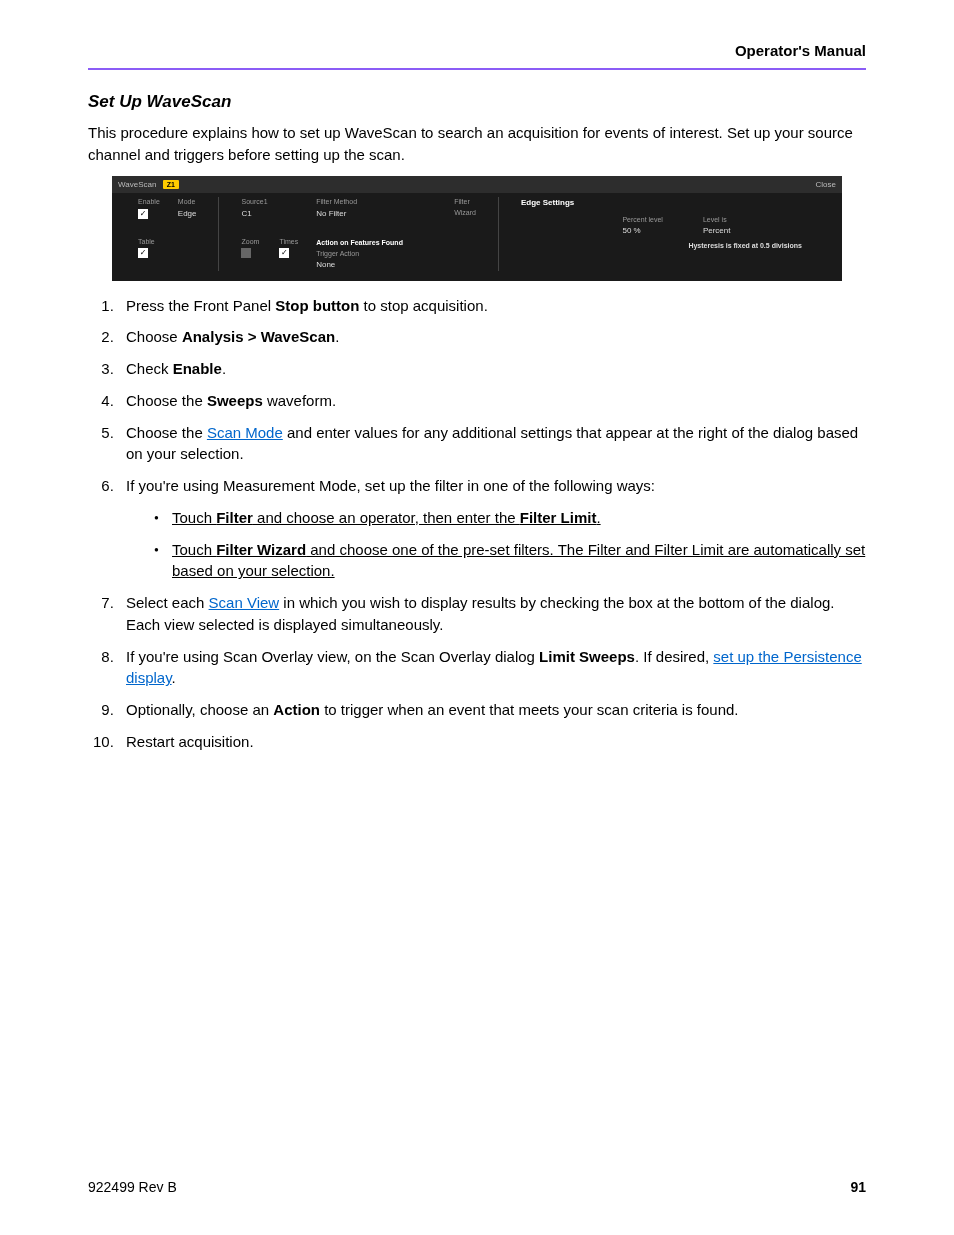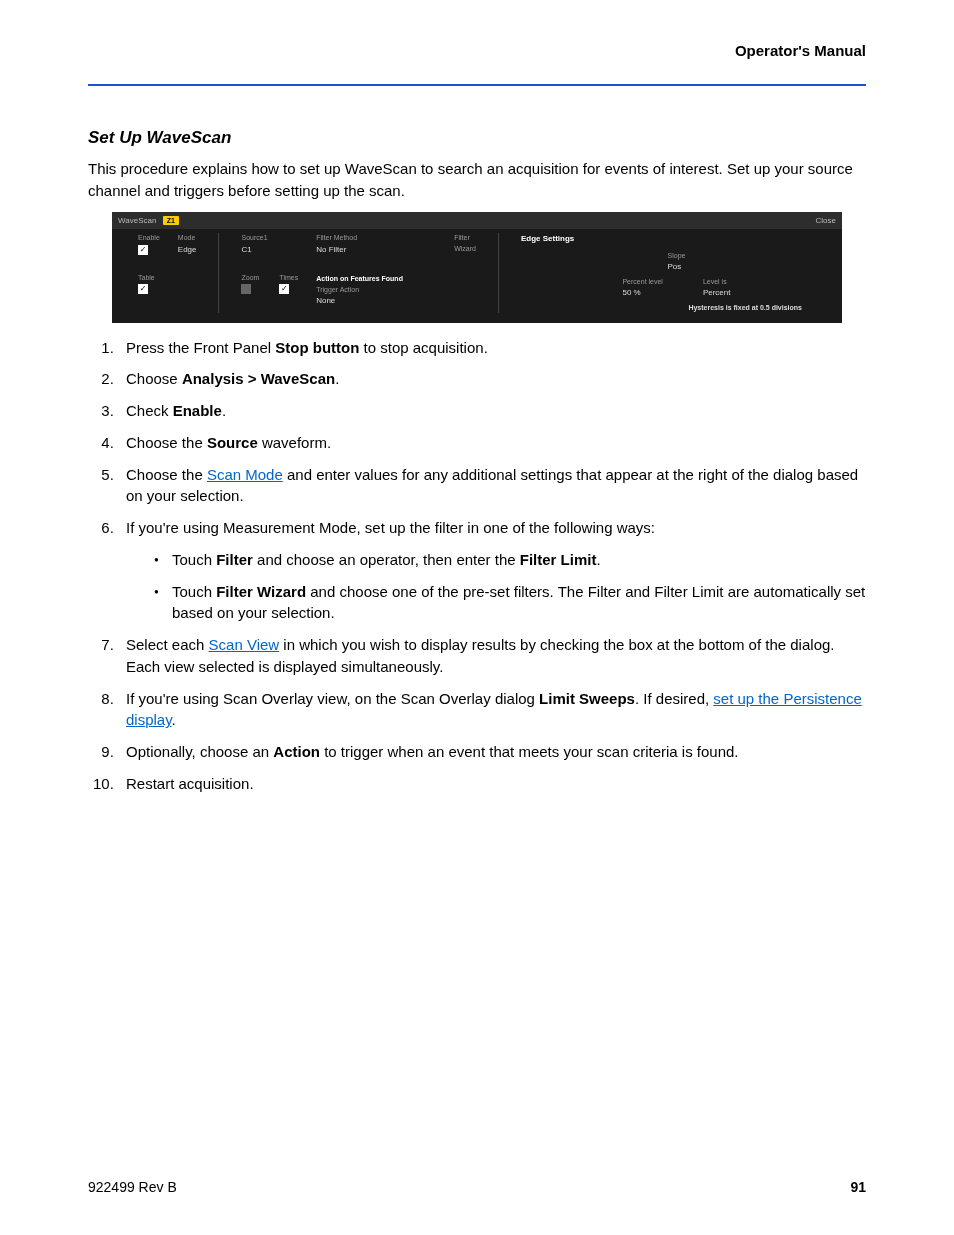--- a/index.html
+++ b/index.html
@@ -10,23 +10,23 @@
     background: #fff;
     padding: 40px 88px 30px 88px;
     width: 954px;
     min-height: 1235px;
     position: relative;
     line-height: 1.45;
   }
   .header-right {
     text-align: right;
     font-weight: bold;
-    padding-bottom: 22px;
-    border-bottom: 2px solid #1d4ed8;
-    margin-bottom: 40px;
+    padding-bottom: 6px;
+    border-bottom: 2px solid #8b5cf6;
+    margin-bottom: 20px;
   }
   h2 {
     font-style: italic;
     font-weight: bold;
     font-size: 17px;
     margin-bottom: 8px;
   }
   .intro { margin-bottom: 10px; }
   .screenshot-wrap { text-align: center; margin: 6px 0 14px 0; }
   .ws {
@@ -87,20 +87,21 @@
     margin-bottom: 10px;
   }
   ul.sub {
     list-style: none;
     padding-left: 46px;
     margin-top: 10px;
   }
   ul.sub li {
     position: relative;
     margin-bottom: 10px;
+    text-decoration: underline;
   }
   ul.sub li::before {
     content: "●";
     position: absolute;
     left: -18px;
     font-size: 8px;
     top: 5px;
   }
   a.link { color: #0066cc; text-decoration: underline; }
   .footer {
@@ -189,45 +190,39 @@
           <span class="ws-field-lbl">Filter</span>
           <span class="ws-field-lbl">Wizard</span>
         </div>
       </div>
       <div class="ws-vsep"></div>
 
       <div class="ws-right">
         <div class="ws-right-title">Edge Settings</div>
         <div class="ws-right-row">
           <div>
-            <span class="ws-field-lbl">Slope</span>
-            <span class="ws-field-val">Pos</span>
-          </div>
-        </div>
-        <div class="ws-right-row">
-          <div>
             <span class="ws-field-lbl">Percent level</span>
             <span class="ws-field-val">50 %</span>
           </div>
           <div>
             <span class="ws-field-lbl">Level is</span>
             <span class="ws-field-val">Percent</span>
           </div>
         </div>
         <div class="ws-hyst">Hysteresis is fixed at 0.5 divisions</div>
       </div>
     </div>
   </div>
 </div>
 
 <ol class="steps">
   <li><span>Press the Front Panel </span><b>Stop button</b><span> to stop acquisition.</span></li>
   <li><span>Choose </span><b>Analysis &gt; WaveScan</b><span>.</span></li>
   <li><span>Check </span><b>Enable</b><span>.</span></li>
-  <li><span>Choose the </span><b>Source</b><span> waveform.</span></li>
+  <li><span>Choose the </span><b>Sweeps</b><span> waveform.</span></li>
   <li><span>Choose the </span><a class="link">Scan Mode</a><span> and enter values for any additional settings that appear at the right of the dialog based on your selection.</span></li>
   <li>
     <span>If you're using Measurement Mode, set up the filter in one of the following ways:</span>
     <ul class="sub">
       <li><span>Touch </span><b>Filter</b><span> and choose an operator, then enter the </span><b>Filter Limit</b><span>.</span></li>
       <li><span>Touch </span><b>Filter Wizard</b><span> and choose one of the pre-set filters. The Filter and Filter Limit are automatically set based on your selection.</span></li>
     </ul>
   </li>
   <li><span>Select each </span><a class="link">Scan View</a><span> in which you wish to display results by checking the box at the bottom of the dialog. Each view selected is displayed simultaneously.</span></li>
   <li><span>If you're using Scan Overlay view, on the Scan Overlay dialog </span><b>Limit Sweeps</b><span>. If desired, </span><a class="link">set up the Persistence display</a><span>.</span></li>

